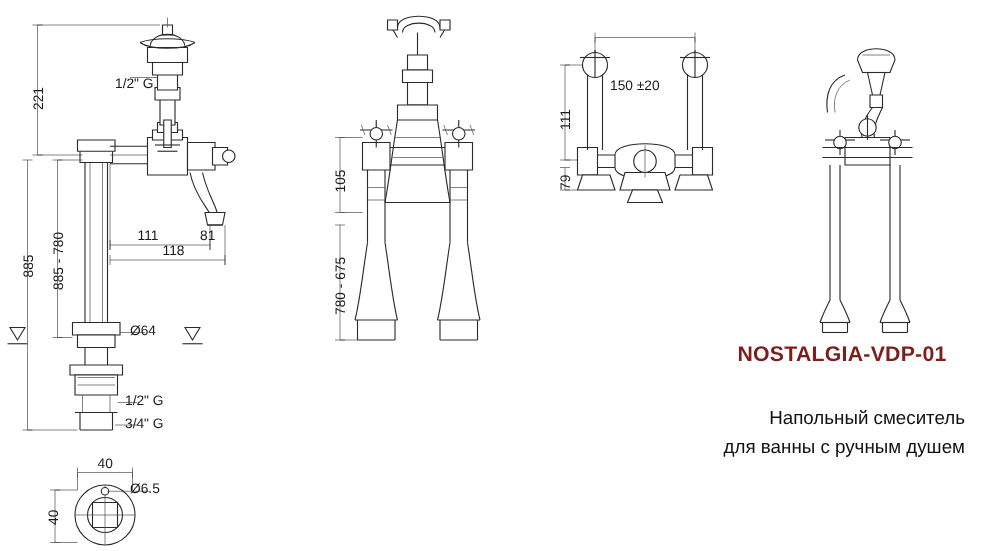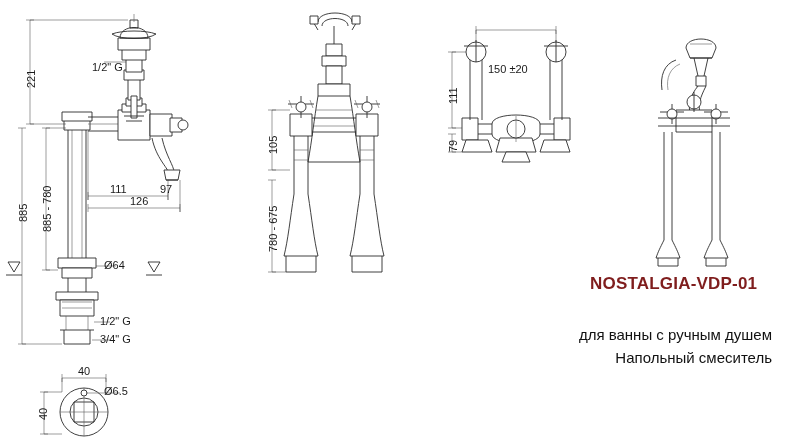--- a/index.html
+++ b/index.html
@@ -348,36 +348,36 @@
       <path class="ext" d="M44,392 L62,392"></path>
       <path class="ext" d="M44,434 L62,434"></path>
     </g>
   </svg>
 
   <div class="dim-label vert" style="left:26px; top:88px;">221</div>
   <div class="dim-label" style="left:92px; top:62px;">1/2" G</div>
   <div class="dim-label vert" style="left:18px; top:222px;">885</div>
   <div class="dim-label vert" style="left:42px; top:232px;">885 - 780</div>
   <div class="dim-label" style="left:110px; top:184px;">111</div>
-  <div class="dim-label" style="left:160px; top:184px;">97</div>
-  <div class="dim-label" style="left:130px; top:196px;">126</div>
+  <div class="dim-label" style="left:160px; top:184px;">81</div>
+  <div class="dim-label" style="left:130px; top:196px;">118</div>
   <div class="dim-label" style="left:104px; top:260px;">Ø64</div>
   <div class="dim-label" style="left:100px; top:316px;">1/2" G</div>
   <div class="dim-label" style="left:100px; top:334px;">3/4" G</div>
 
   <div class="dim-label vert" style="left:268px; top:154px;">105</div>
   <div class="dim-label vert" style="left:268px; top:252px;">780 - 675</div>
 
   <div class="dim-label" style="left:488px; top:16px;margin-top:48px;">150 ±20</div>
   <div class="dim-label vert" style="left:448px; top:104px;">111</div>
   <div class="dim-label vert" style="left:448px; top:152px;">79</div>
 
   <div class="dim-label" style="left:78px; top:366px;">40</div>
   <div class="dim-label vert" style="left:38px; top:420px;">40</div>
   <div class="dim-label" style="left:104px; top:386px;">Ø6.5</div>
 
   <div class="product-title" style="left:590px; top:274px;">NOSTALGIA-VDP-01</div>
   <div class="product-desc" style="right:28px; top:324px;">
+    <div>Напольный смеситель</div>
     <div>для ванны с ручным душем</div>
-    <div>Напольный смеситель</div>
   </div>
 
 </div>
 
 </body></html>

